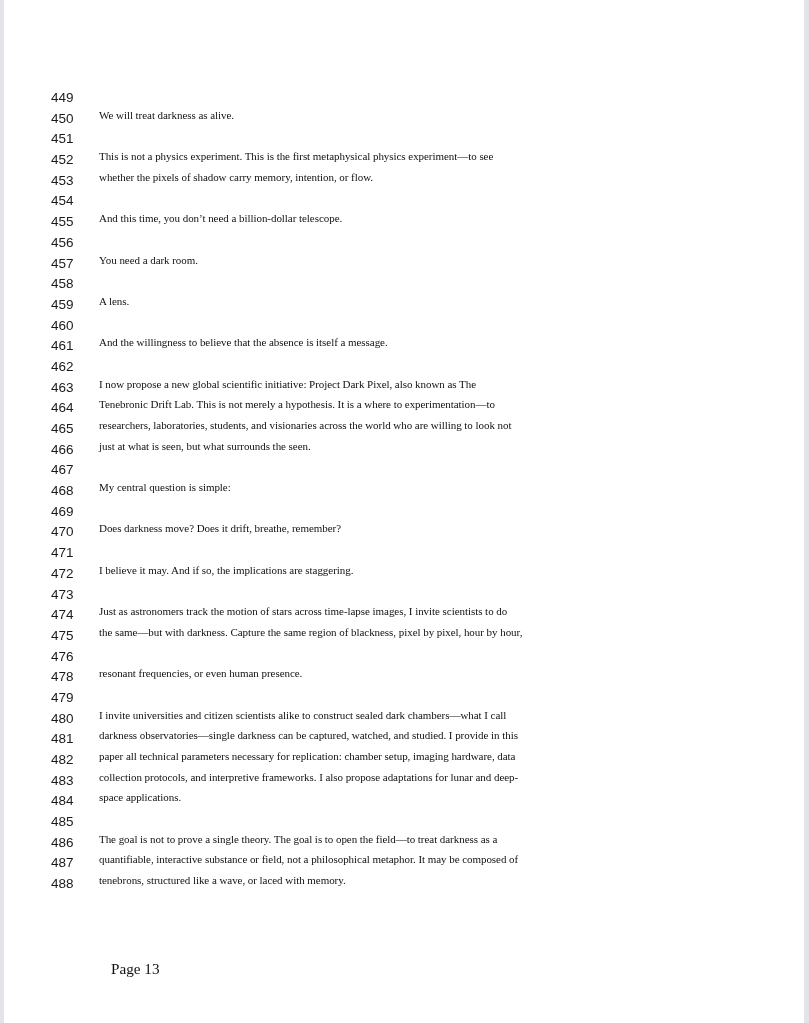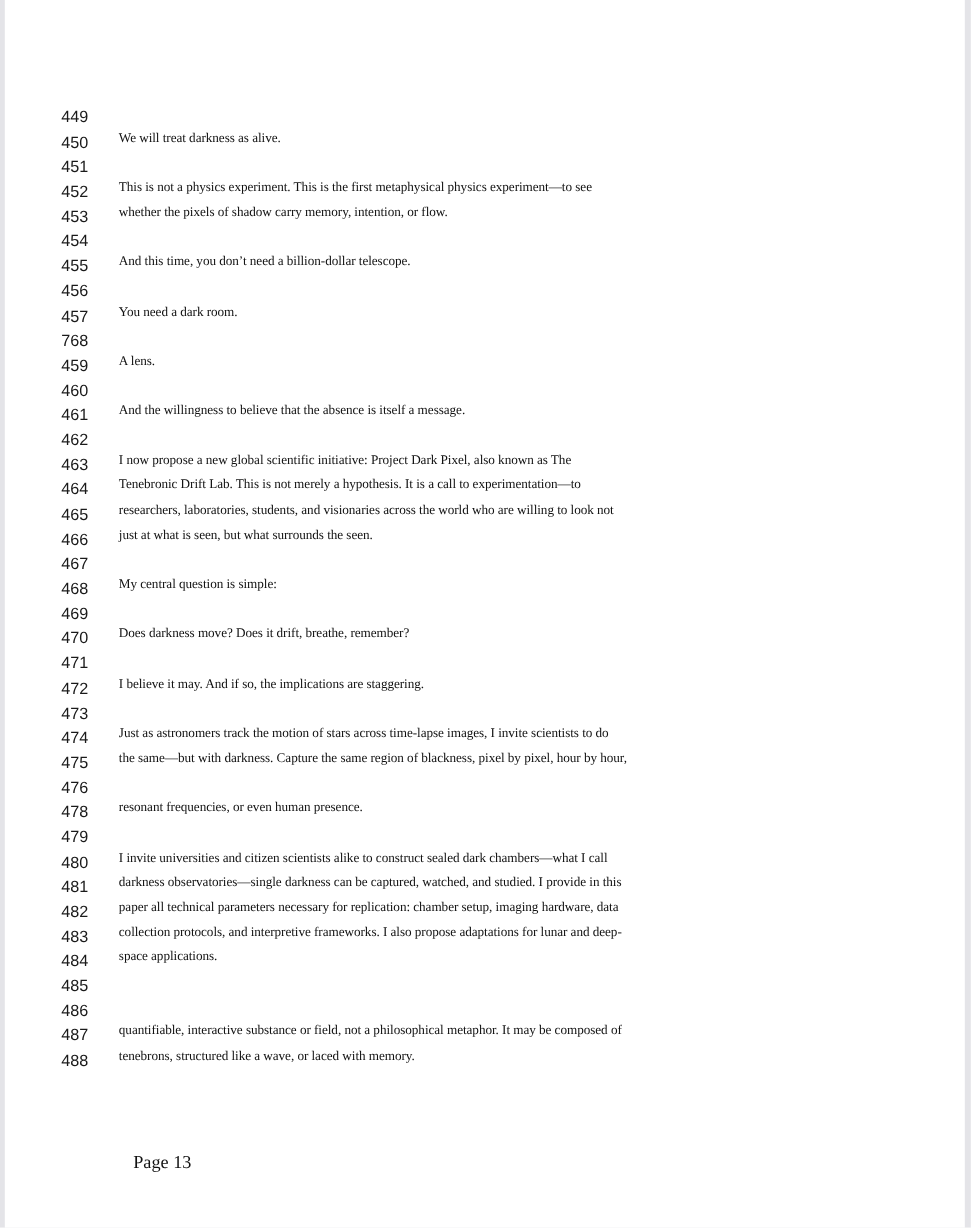--- a/index.html
+++ b/index.html
@@ -69,21 +69,21 @@
       </div>
       <div class="line">
         <span class="ln">456</span>
         <span class="tx"></span>
       </div>
       <div class="line">
         <span class="ln">457</span>
         <span class="tx">You need a dark room.</span>
       </div>
       <div class="line">
-        <span class="ln">768</span>
+        <span class="ln">458</span>
         <span class="tx"></span>
       </div>
       <div class="line">
         <span class="ln">459</span>
         <span class="tx">A lens.</span>
       </div>
       <div class="line">
         <span class="ln">460</span>
         <span class="tx"></span>
       </div>
@@ -94,21 +94,21 @@
       <div class="line">
         <span class="ln">462</span>
         <span class="tx"></span>
       </div>
       <div class="line">
         <span class="ln">463</span>
         <span class="tx">I now propose a new global scientific initiative: Project Dark Pixel, also known as The</span>
       </div>
       <div class="line">
         <span class="ln">464</span>
-        <span class="tx">Tenebronic Drift Lab. This is not merely a hypothesis. It is a call to experimentation—to</span>
+        <span class="tx">Tenebronic Drift Lab. This is not merely a hypothesis. It is a where to experimentation—to</span>
       </div>
       <div class="line">
         <span class="ln">465</span>
         <span class="tx">researchers, laboratories, students, and visionaries across the world who are willing to look not</span>
       </div>
       <div class="line">
         <span class="ln">466</span>
         <span class="tx">just at what is seen, but what surrounds the seen.</span>
       </div>
       <div class="line">
@@ -177,20 +177,21 @@
       <div class="line">
         <span class="ln">484</span>
         <span class="tx">space applications.</span>
       </div>
       <div class="line">
         <span class="ln">485</span>
         <span class="tx"></span>
       </div>
       <div class="line">
         <span class="ln">486</span>
+        <span class="tx">The goal is not to prove a single theory. The goal is to open the field—to treat darkness as a</span>
       </div>
       <div class="line">
         <span class="ln">487</span>
         <span class="tx">quantifiable, interactive substance or field, not a philosophical metaphor. It may be composed of</span>
       </div>
       <div class="line">
         <span class="ln">488</span>
         <span class="tx">tenebrons, structured like a wave, or laced with memory.</span>
       </div>
     </div>

